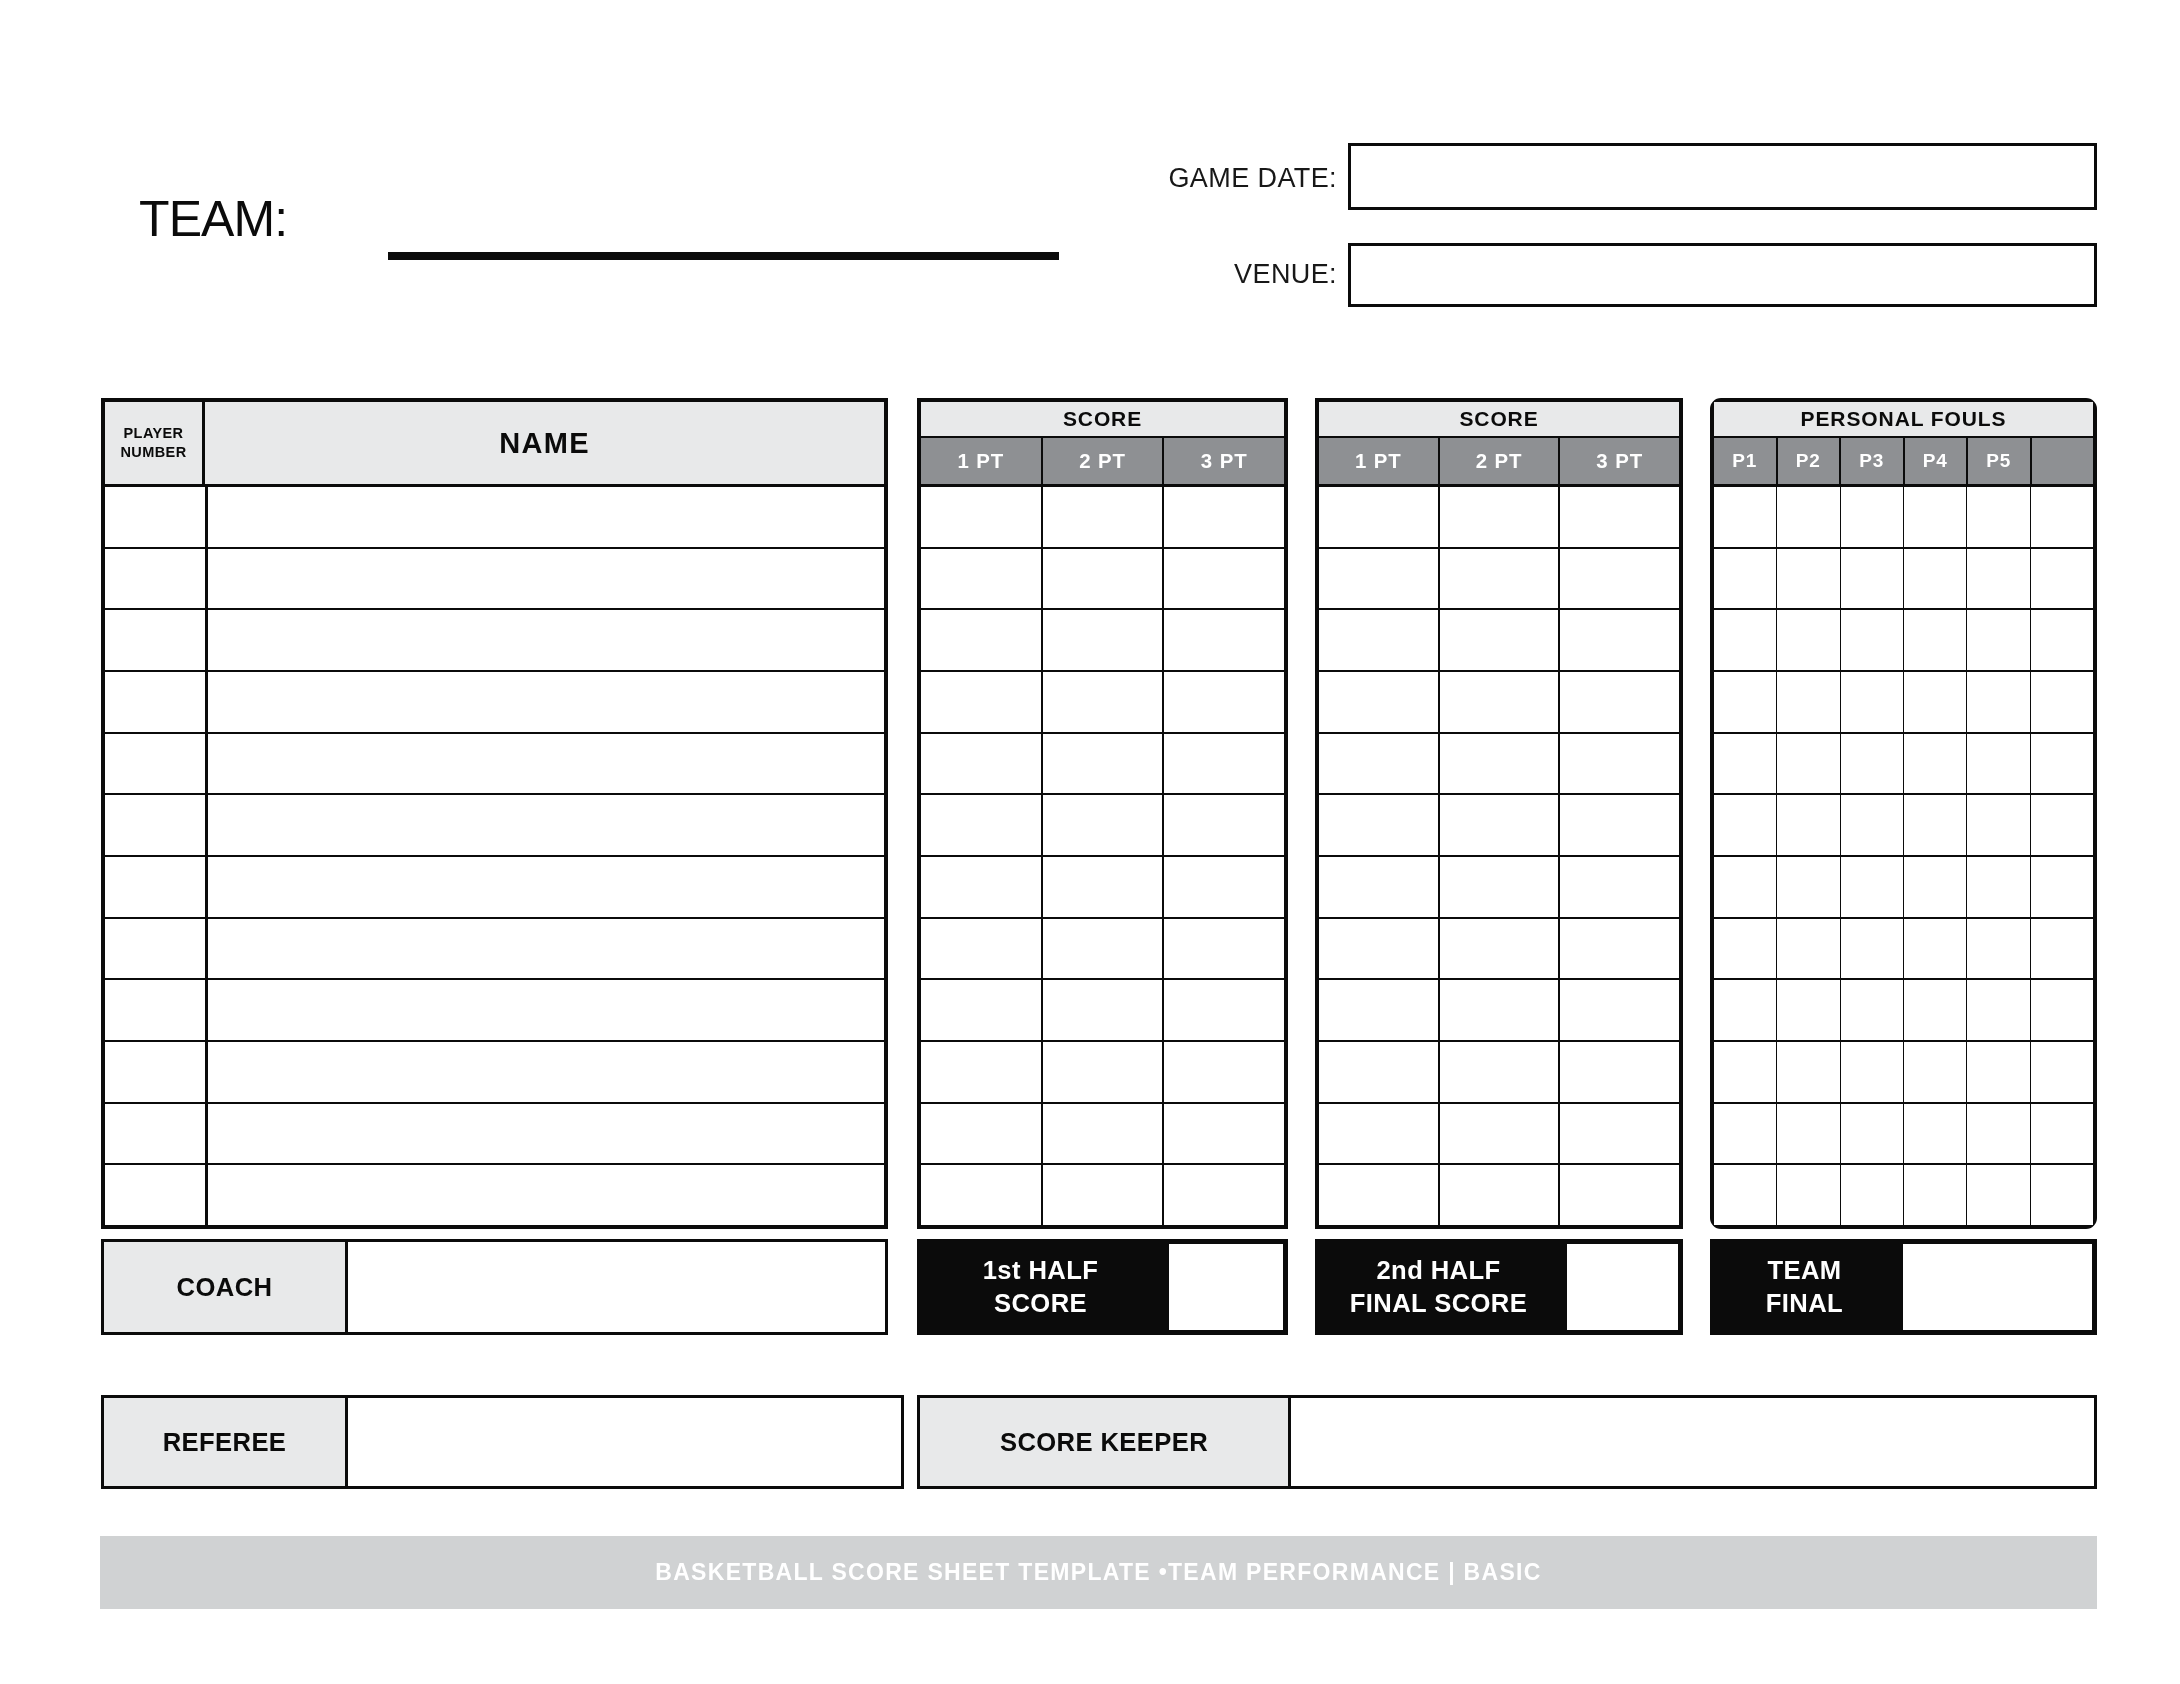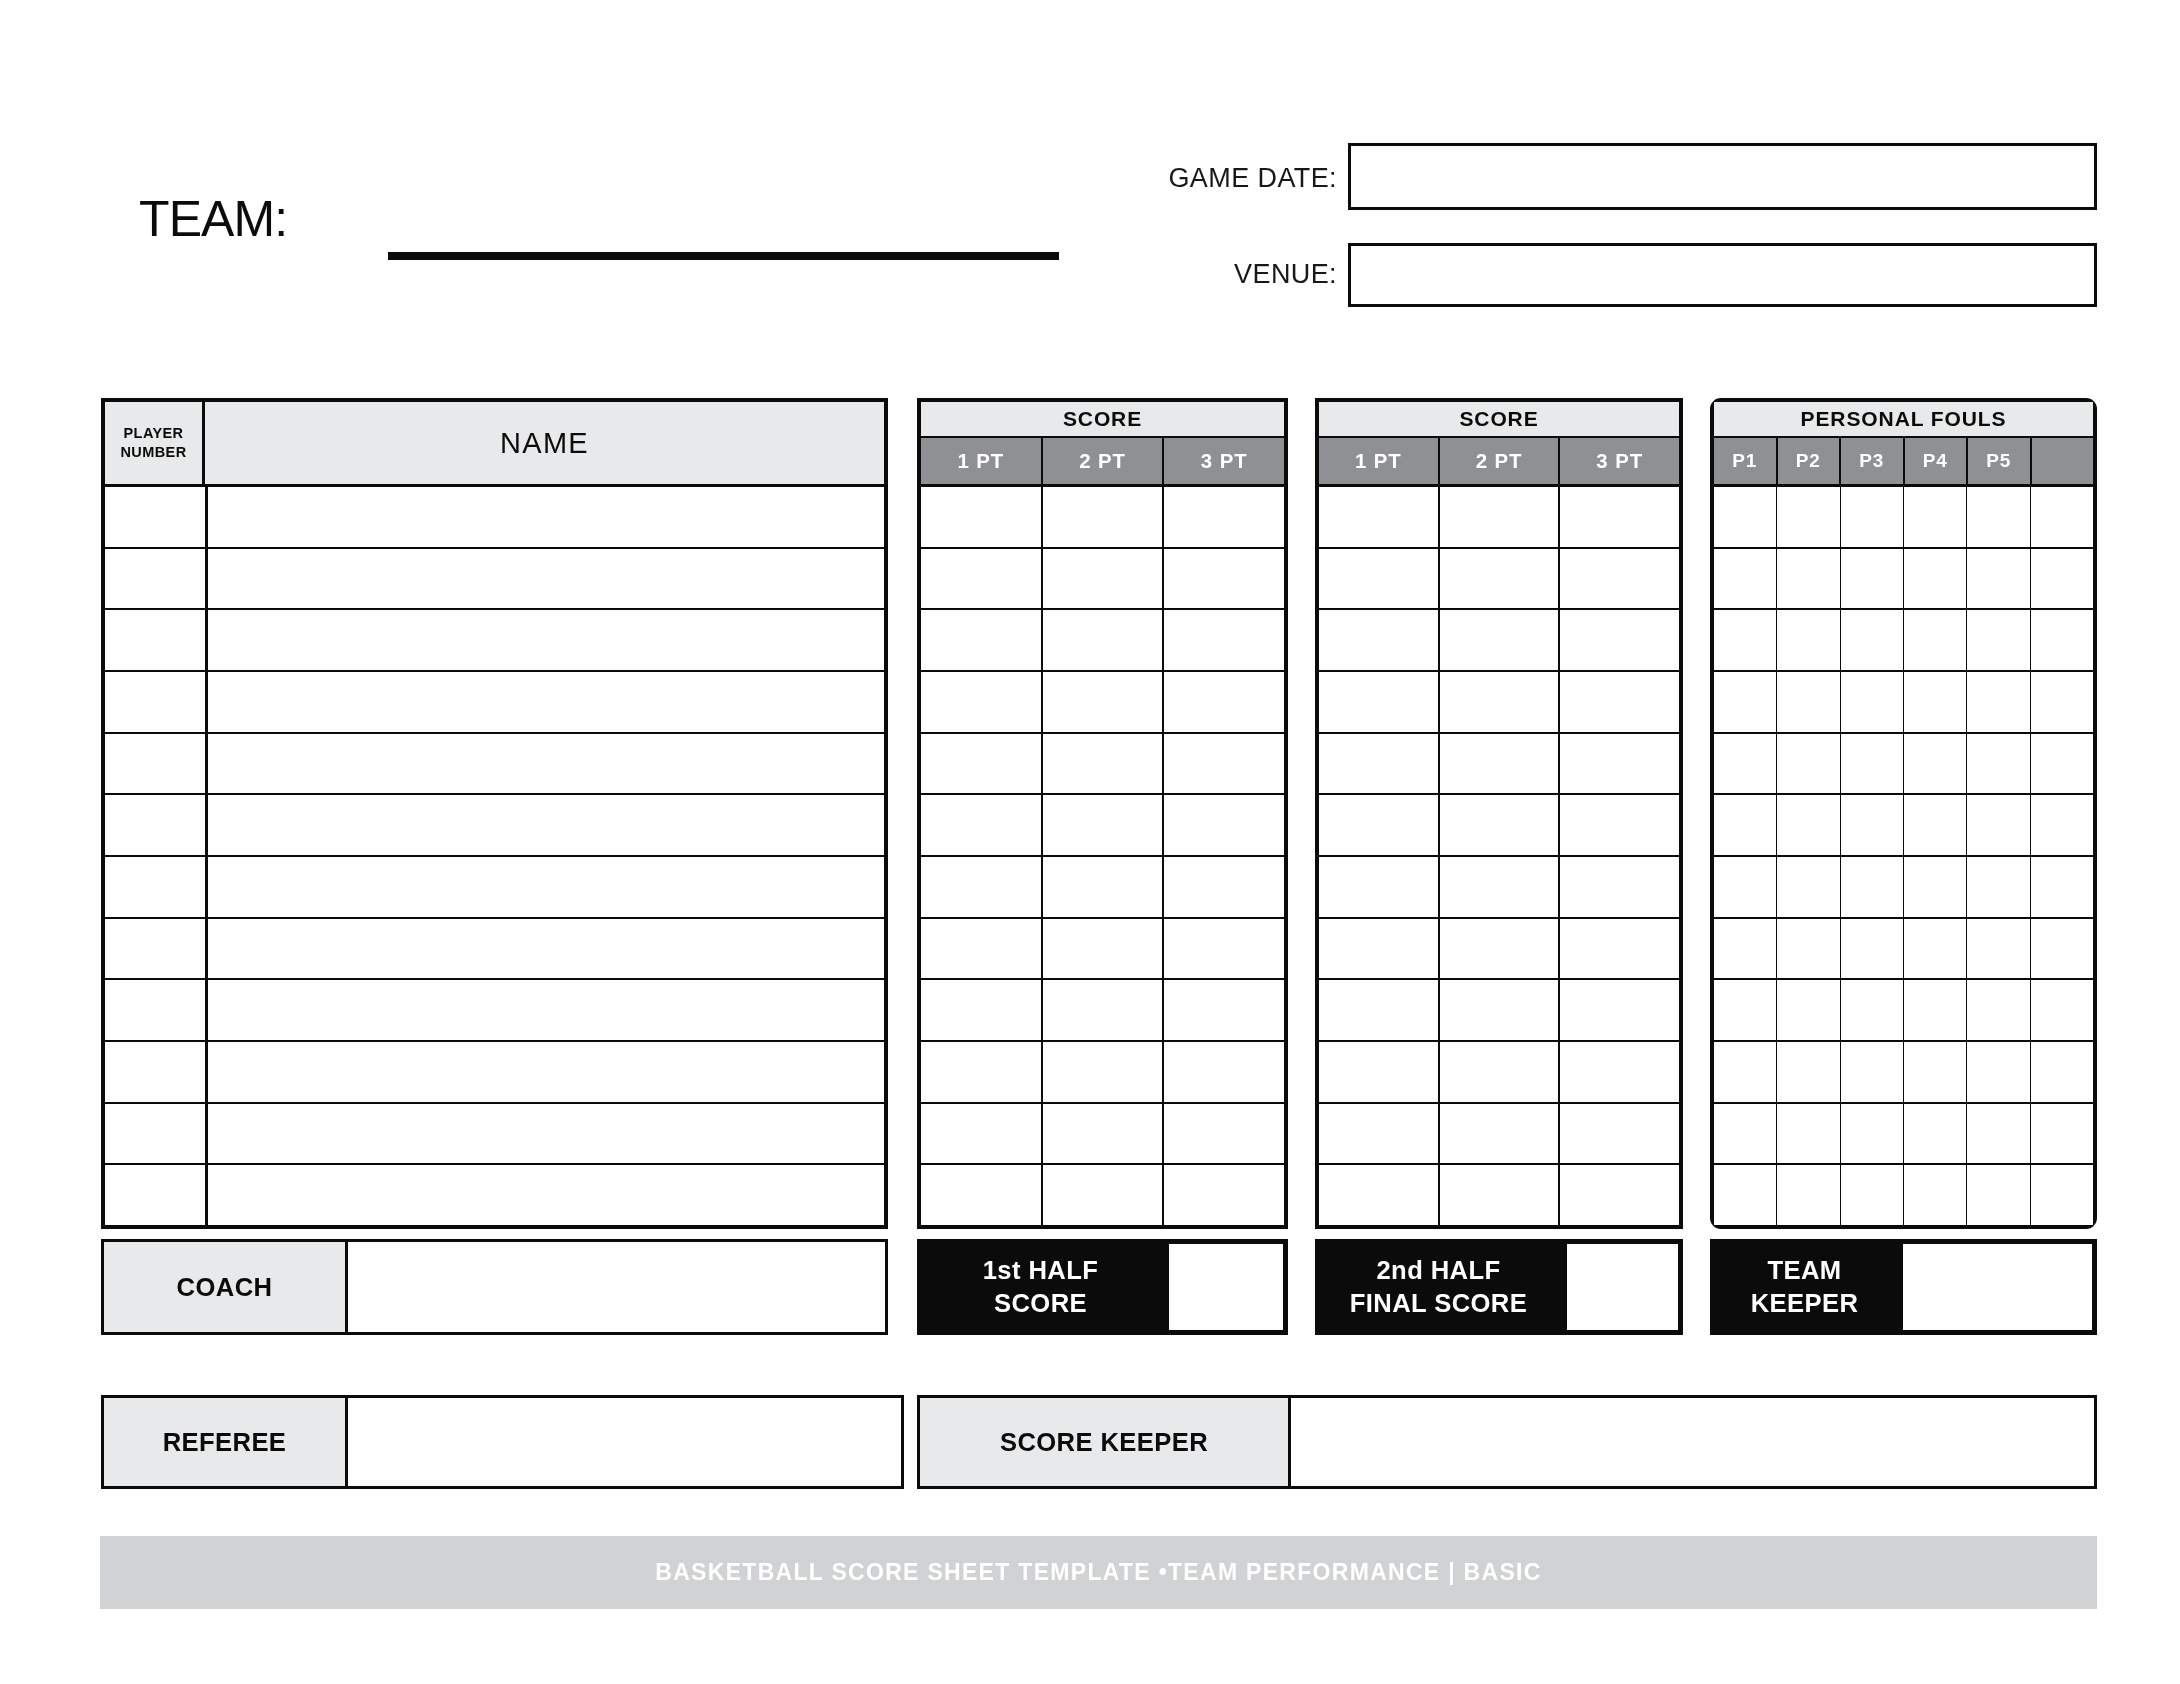--- a/index.html
+++ b/index.html
@@ -41,21 +41,21 @@
 
   .roster-head { height: 85px; background: #e8e9ea; border-bottom: 3.4px solid #0b0b0b; display: flex; }
   .roster-head .hc1 {
     flex: 0 0 100px; border-right: 3.4px solid #0b0b0b;
     display: flex; align-items: center; justify-content: center;
     text-align: center; font-weight: bold; font-size: 14.5px; line-height: 1.3; letter-spacing: 0.4px;
     white-space: pre-line;
   }
   .roster-head .hc2 {
     flex: 1; display: flex; align-items: center; justify-content: center;
-    font-weight: normal; font-size: 29px; letter-spacing: 1.3px;
+    font-weight: bold; font-size: 29px; letter-spacing: 1.3px;
   }
   .title-row {
     height: 36px; background: #e8e9ea; border-bottom: 2.6px solid #0b0b0b;
     display: flex; align-items: center; justify-content: center;
     font-weight: bold; font-size: 21px; letter-spacing: 0.9px; flex: 0 0 auto;
   }
   .sub-row { height: 49px; border-bottom: 3.4px solid #0b0b0b; display: flex; flex: 0 0 auto; }
   .sub-cell {
     flex: 1; background: #8e9093; color: #ffffff;
     display: flex; align-items: center; justify-content: center;
@@ -457,21 +457,21 @@
     <div class="lbl">
       <span>2nd HALF</span>
       <span>FINAL SCORE</span>
     </div>
     <div class="val"></div>
   </div>
 
   <div class="sum-box tfouls">
     <div class="lbl">
       <span>TEAM</span>
-      <span>KEEPER</span>
+      <span>FINAL</span>
     </div>
     <div class="val"></div>
   </div>
 
   <div class="label-row referee-row">
     <div class="tag">REFEREE</div>
     <div class="fill"></div>
   </div>
 
   <div class="label-row keeper-row">

